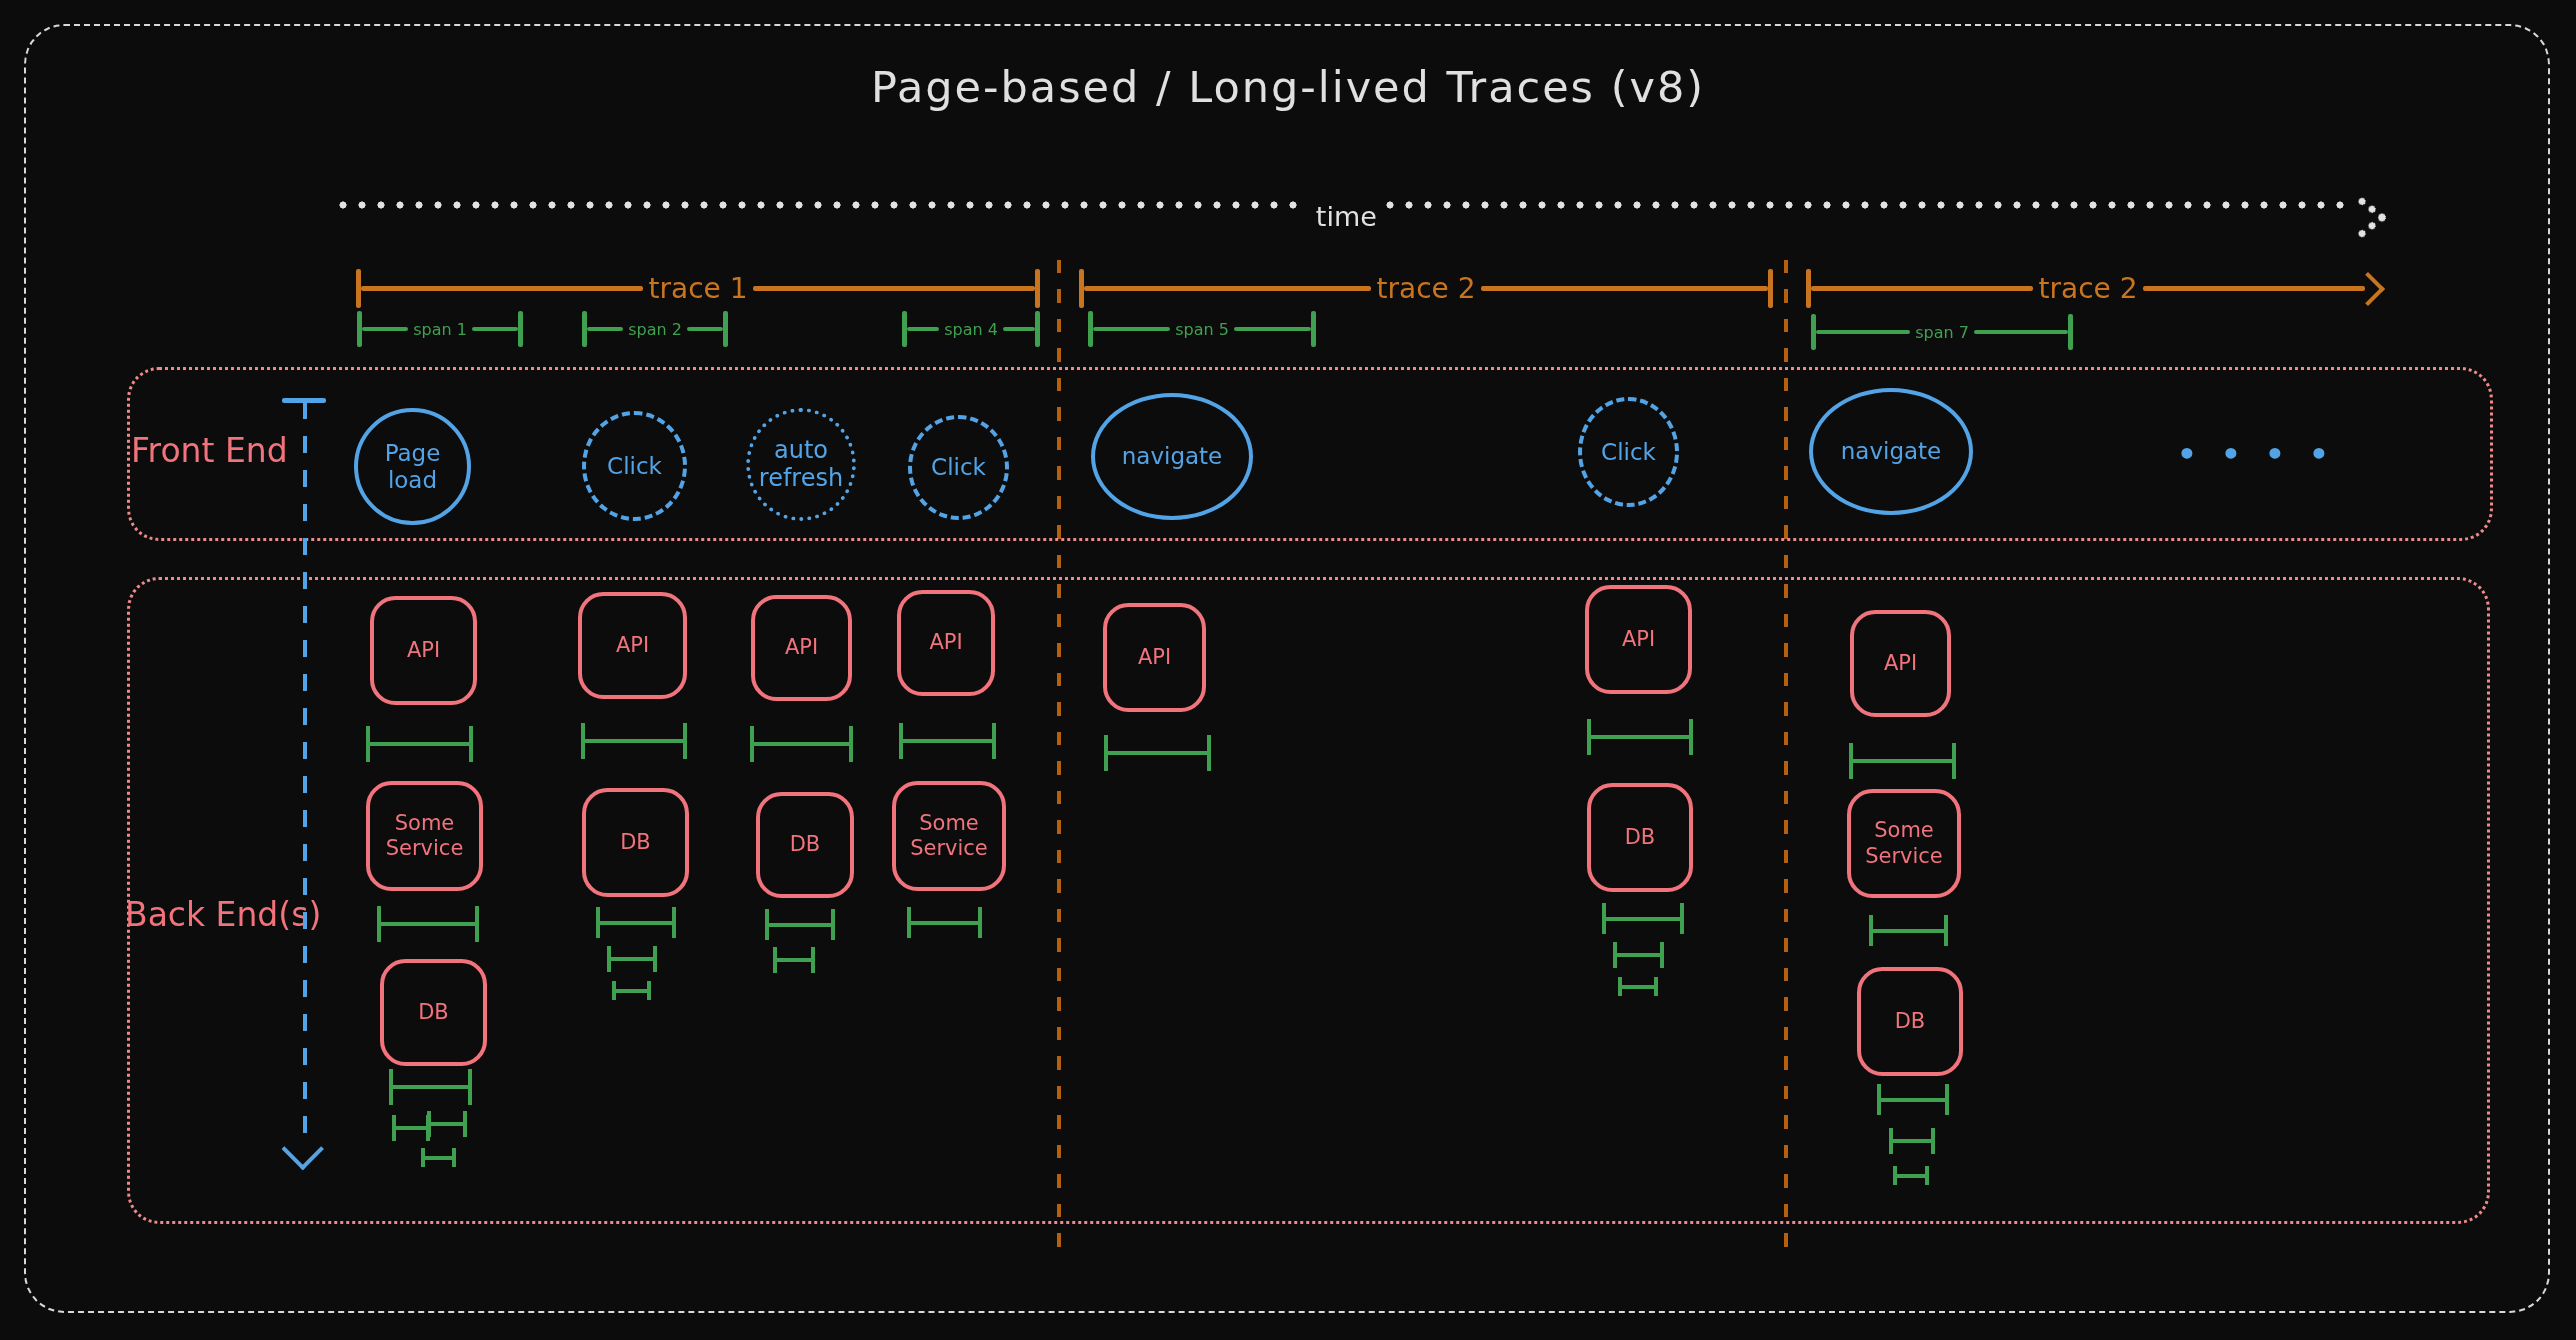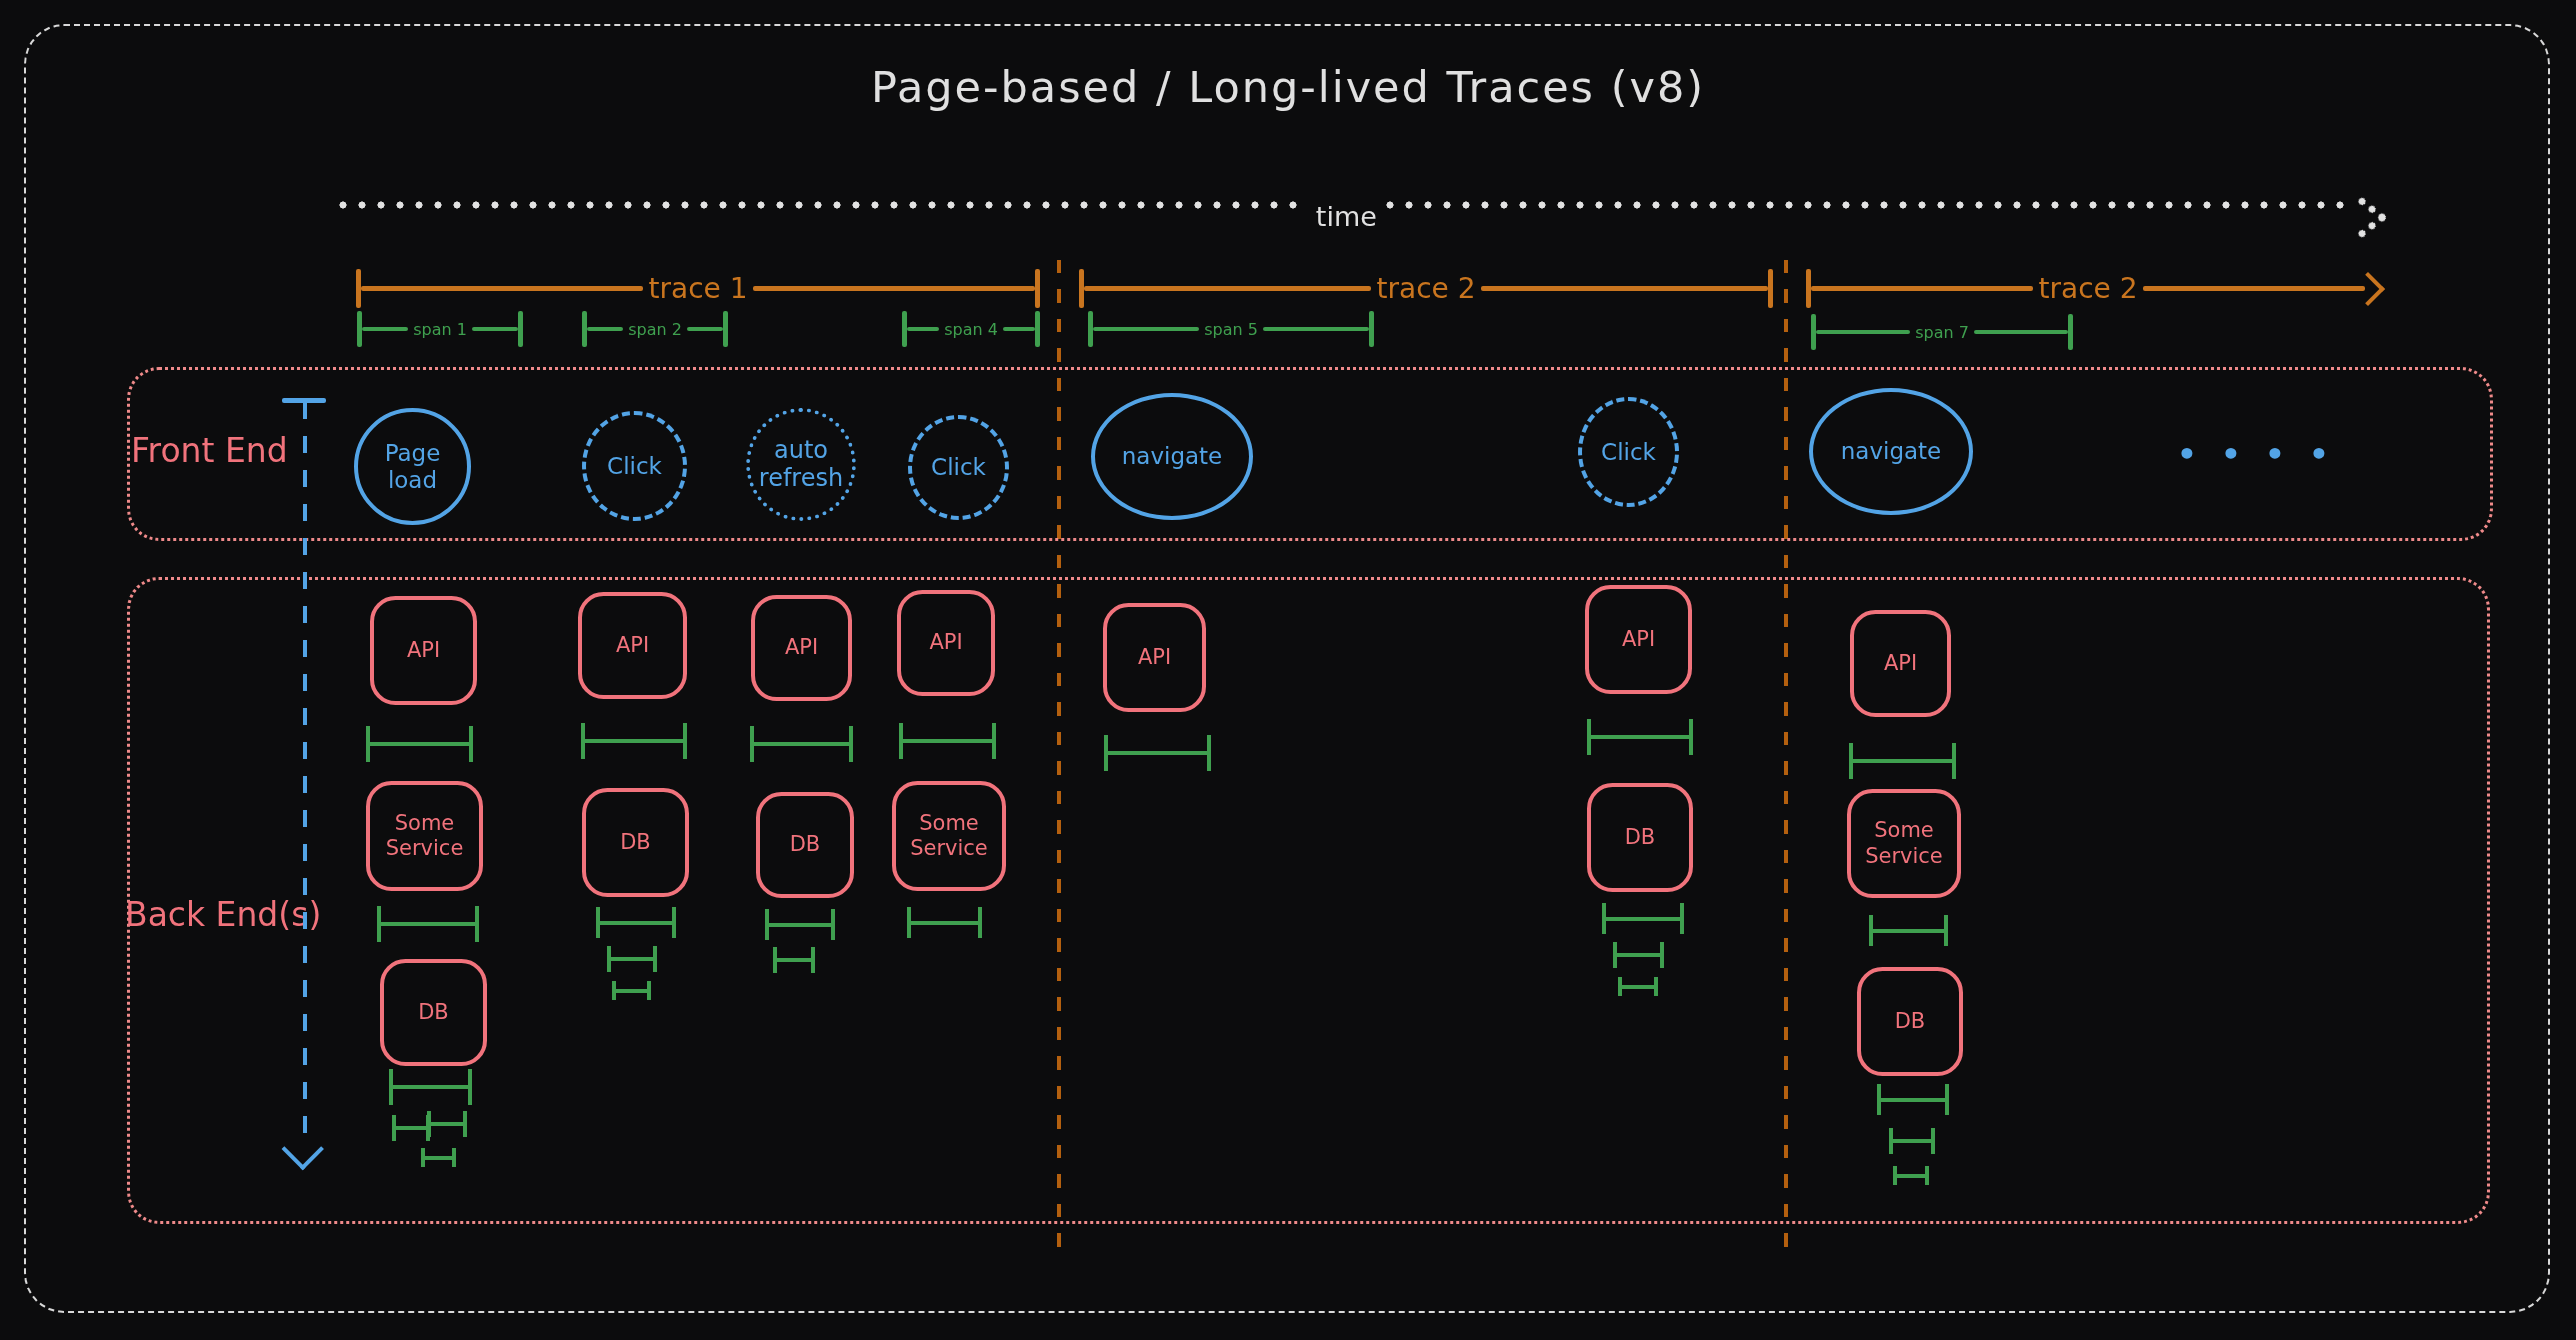--- a/index.html
+++ b/index.html
@@ -117,21 +117,21 @@
     <i class="seg"></i>
     <i class="tick"></i>
 </div>
 <div class="bar spanb" style="left:902px;top:311px;width:138px;">
   <i class="tick"></i>
     <i class="seg"></i>
     <span class="lbl">span 4</span>
     <i class="seg"></i>
     <i class="tick"></i>
 </div>
-<div class="bar spanb" style="left:1088px;top:311px;width:286px;">
+<div class="bar spanb" style="left:1088px;top:311px;width:228px;">
   <i class="tick"></i>
     <i class="seg"></i>
     <span class="lbl">span 5</span>
     <i class="seg"></i>
     <i class="tick"></i>
 </div>
 <div class="bar spanb" style="left:1811px;top:314px;width:262px;">
   <i class="tick"></i>
     <i class="seg"></i>
     <span class="lbl">span 7</span>

